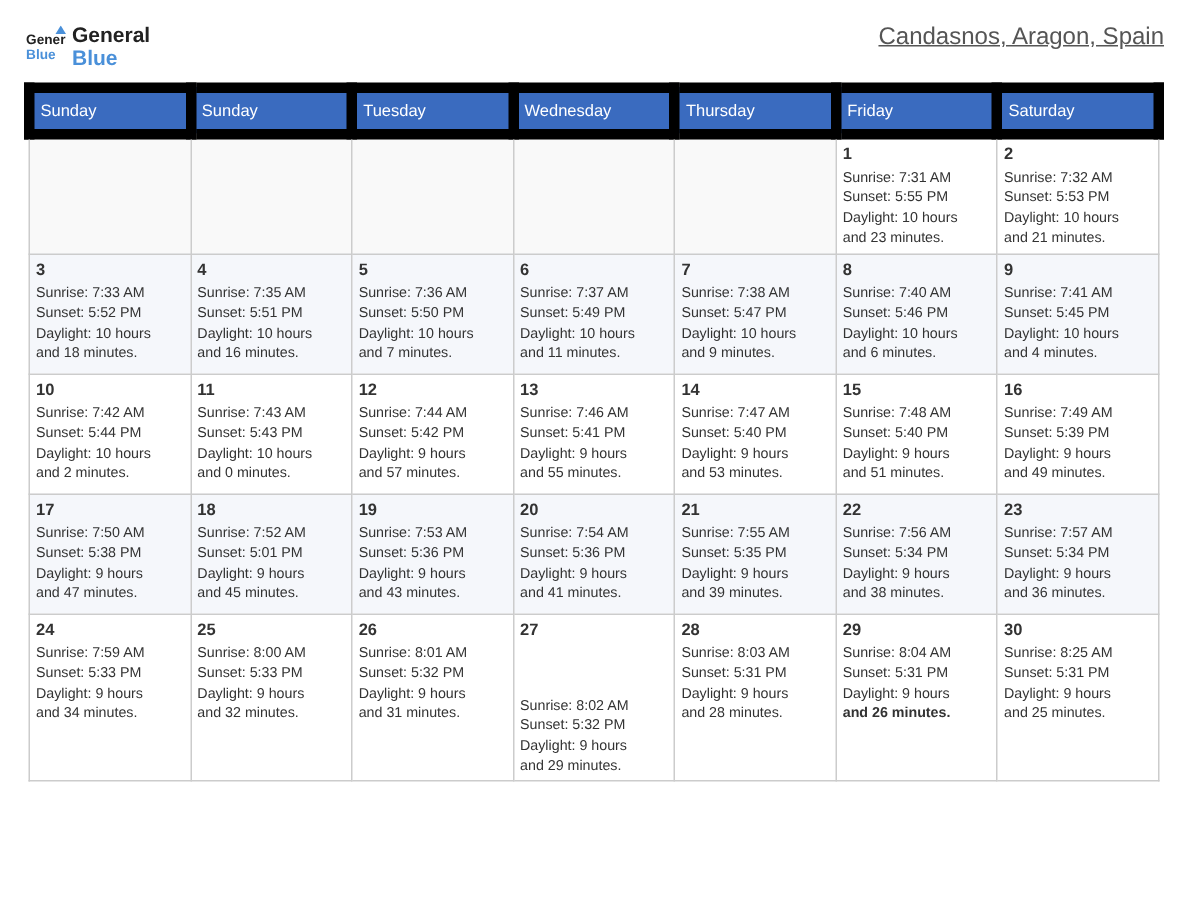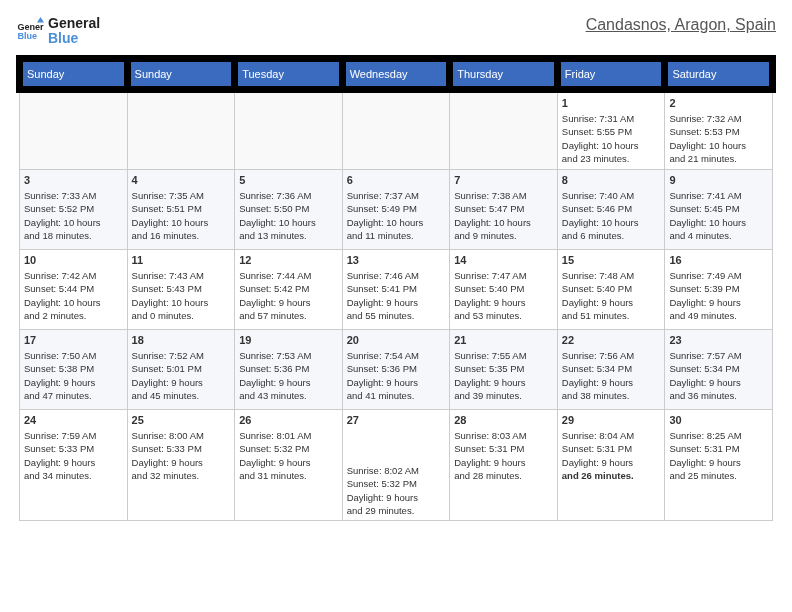--- a/index.html
+++ b/index.html
@@ -143,21 +143,21 @@
           <span style="display: block;">Sunrise: 7:35 AM</span>
           <span style="display: block;">Sunset: 5:51 PM</span>
           <span style="display: block;">Daylight: 10 hours</span>
           <span style="display: block;">and 16 minutes.</span>
         </td>
         <td>
           <span class="day-num">5</span>
           <span style="display: block;">Sunrise: 7:36 AM</span>
           <span style="display: block;">Sunset: 5:50 PM</span>
           <span style="display: block;">Daylight: 10 hours</span>
-          <span style="display: block;">and 13 minutes.</span>
+          <span style="display: block;">and 7 minutes.</span>
         </td>
         <td>
           <span class="day-num">6</span>
           <span style="display: block;">Sunrise: 7:37 AM</span>
           <span style="display: block;">Sunset: 5:49 PM</span>
           <span style="display: block;">Daylight: 10 hours</span>
           <span style="display: block;">and 11 minutes.</span>
         </td>
         <td>
           <span class="day-num">7</span>

